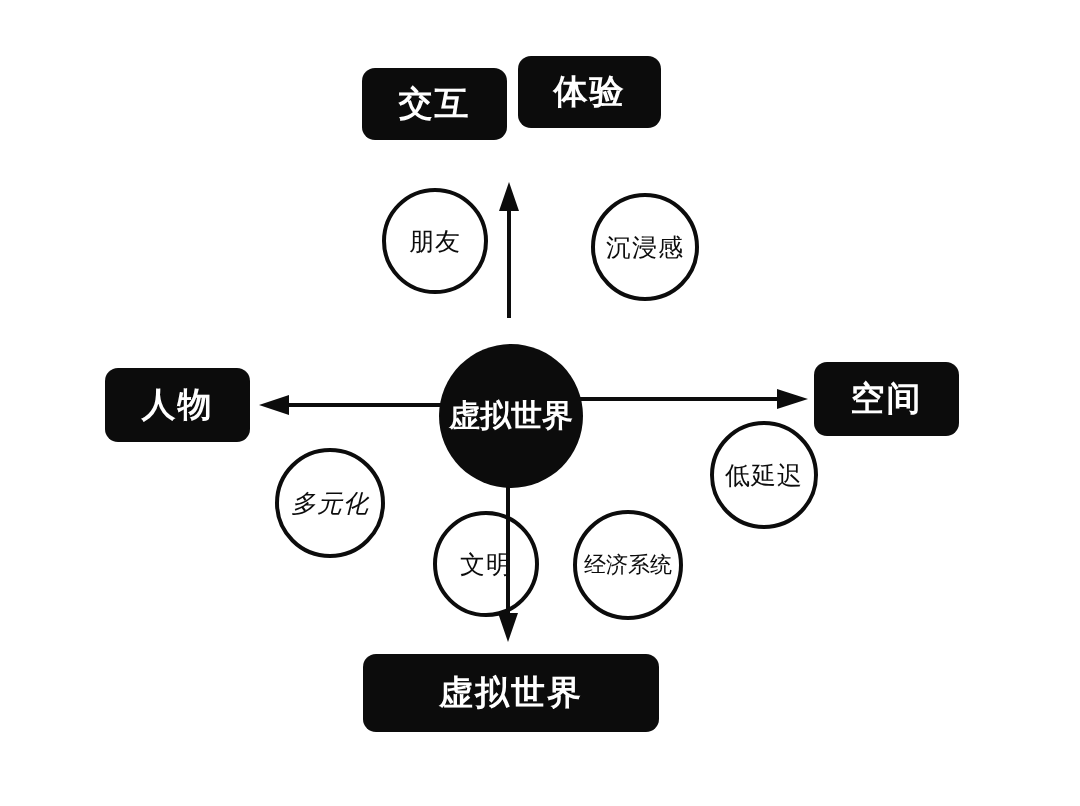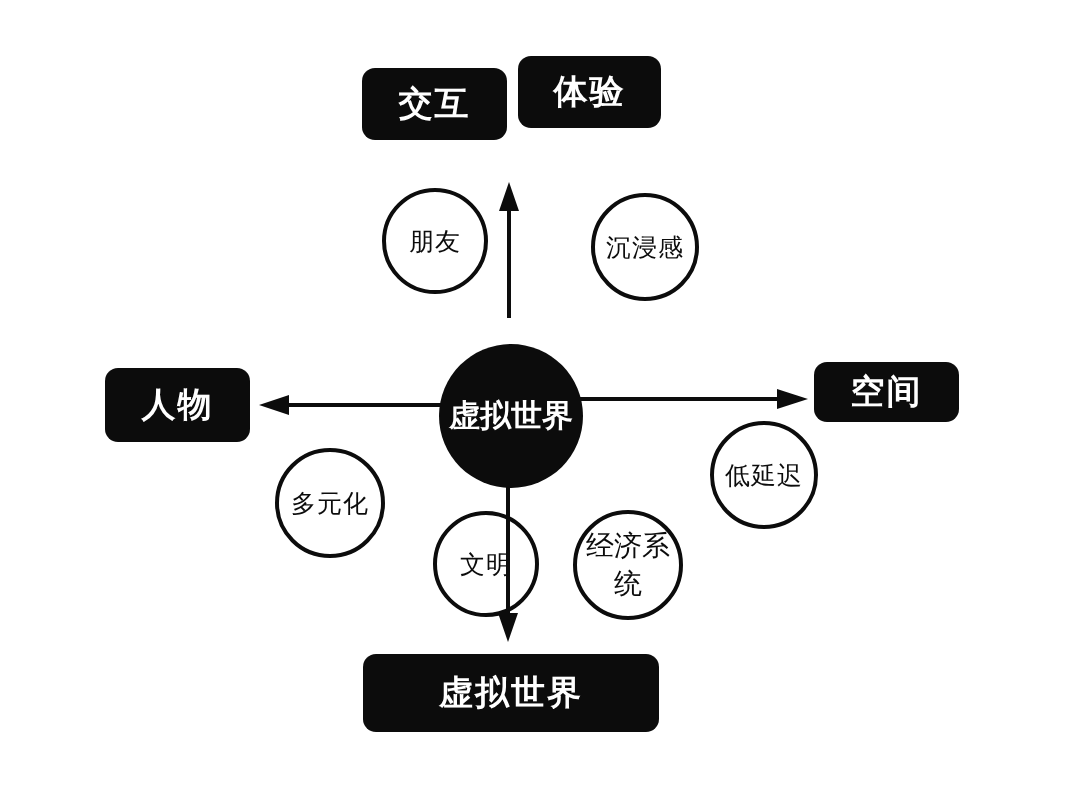--- a/index.html
+++ b/index.html
@@ -32,21 +32,21 @@
     background:var(--paper);
     display:flex;
     align-items:center;
     justify-content:center;
     color:var(--ink);
     font-size:25px;
     letter-spacing:1px;
     z-index:2;
     text-align:center;
   }
-  .circle.small{font-size:28px;letter-spacing:0;text-align:center;}
+  .circle.small{font-size:22px;letter-spacing:0;text-align:center;}
   
   .box{
     position:absolute;
     background:var(--ink);
     border-radius:13px;
     display:flex;
     align-items:center;
     justify-content:center;
     color:var(--node-text);
     font-size:34px;
@@ -83,21 +83,21 @@
       <polygon points="808,399 777,389 777,409"></polygon>
     </g>
   </svg>
 
   <div class="circle" style="left:382px;top:188px;width:106px;height:106px;text-align:right;">
     <span>朋友</span>
   </div>
   <div class="circle" style="left:591px;top:193px;width:108px;height:108px;text-align:center;">
     <span>沉浸感</span>
   </div>
-  <div class="circle" style="left:275px;top:448px;width:110px;height:110px;">
+  <div class="circle" style="left:275px;top:448px;width:110px;height:110px;font-style:italic;">
     <span>多元化</span>
   </div>
   <div class="circle" style="left:710px;top:421px;width:108px;height:108px;justify-content:center;">
     <span>低延迟</span>
   </div>
   <div class="circle" style="left:433px;top:511px;width:106px;height:106px;">
     <span>文明</span>
   </div>
   <div class="circle small" style="left:573px;top:510px;width:110px;height:110px;">
     <span>经济系统</span>
@@ -124,20 +124,20 @@
 
   <div class="box" style="left:362px;top:68px;width:145px;height:72px;">
     <span>交互</span>
   </div>
   <div class="box" style="left:518px;top:56px;width:143px;height:72px;">
     <span>体验</span>
   </div>
   <div class="box" style="left:105px;top:368px;width:145px;height:74px;">
     <span>人物</span>
   </div>
-  <div class="box" style="left:814px;top:362px;width:145px;height:60px;">
+  <div class="box" style="left:814px;top:362px;width:145px;height:74px;">
     <span>空间</span>
   </div>
   <div class="box" style="left:363px;top:654px;width:296px;height:78px;">
     <span>虚拟世界</span>
   </div>
 
 </div>
 
 </body></html>

